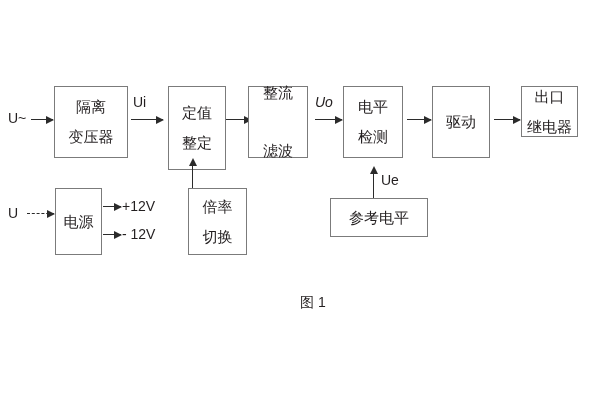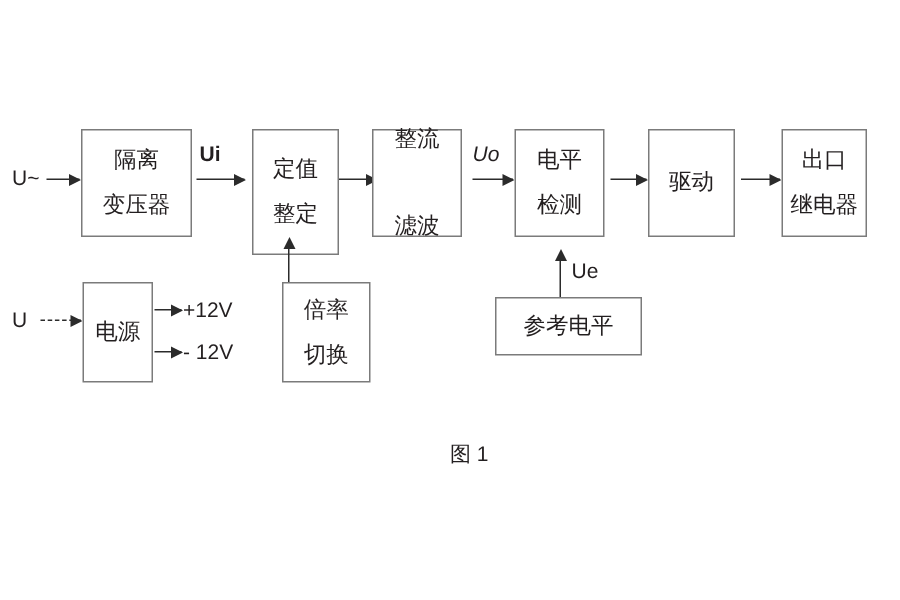--- a/index.html
+++ b/index.html
@@ -95,21 +95,21 @@
 <div id="canvas">
 
   <div class="label" style="left:8px; top:111px;">U~</div>
   <div class="arrow-h" style="left:31px; top:119px; width:22px;"></div>
 
   <div class="box" style="left:54px; top:86px; width:74px; height:72px;">
     <span class="ln">隔离</span>
     <span class="ln">变压器</span>
   </div>
 
-  <div class="label" style="left:133px; top:95px;font-weight:bold;">Ui</div>
+  <div class="label" style="left:133px; top:95px;">Ui</div>
   <div class="arrow-h" style="left:131px; top:119px; width:32px;"></div>
 
   <div class="box" style="left:168px; top:86px; width:58px; height:84px;">
     <span class="ln">定值</span>
     <span class="ln">整定</span>
   </div>
 
   <div class="arrow-h" style="left:226px; top:119px; width:25px;"></div>
 
   <div class="box" style="left:248px; top:86px; width:60px; height:72px;gap:28px;">
@@ -126,21 +126,21 @@
   </div>
 
   <div class="arrow-h" style="left:407px; top:119px; width:24px;"></div>
 
   <div class="box single" style="left:432px; top:86px; width:58px; height:72px;">
     <span class="ln">驱动</span>
   </div>
 
   <div class="arrow-h" style="left:494px; top:119px; width:26px;"></div>
 
-  <div class="box" style="left:521px; top:86px; width:57px; height:72px;">
+  <div class="box" style="left:521px; top:86px; width:57px; height:51px;">
     <span class="ln">出口</span>
     <span class="ln">继电器</span>
   </div>
 
   <div class="label" style="left:8px; top:206px;">U</div>
   <div class="arrow-h dashed" style="left:27px; top:213px; width:27px;"></div>
 
   <div class="box single" style="left:55px; top:188px; width:47px; height:67px;">
     <span class="ln">电源</span>
   </div>

